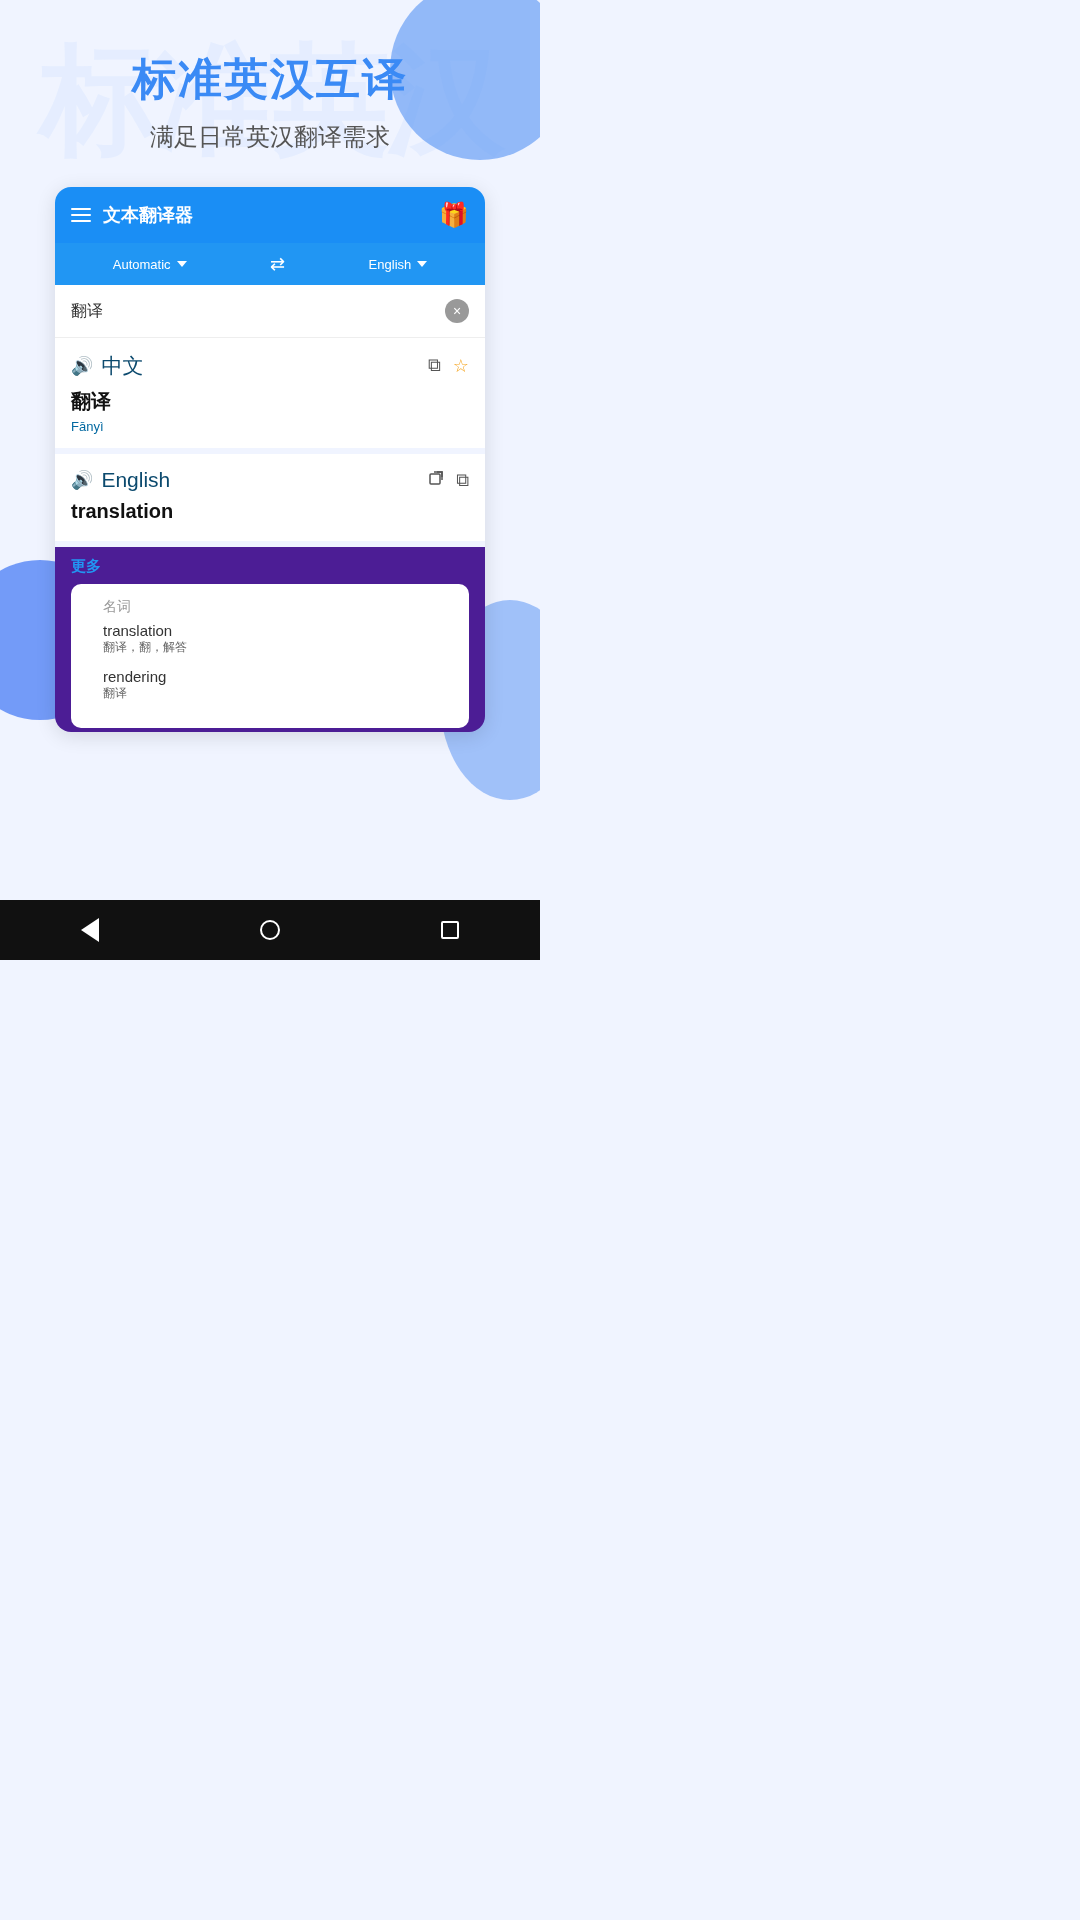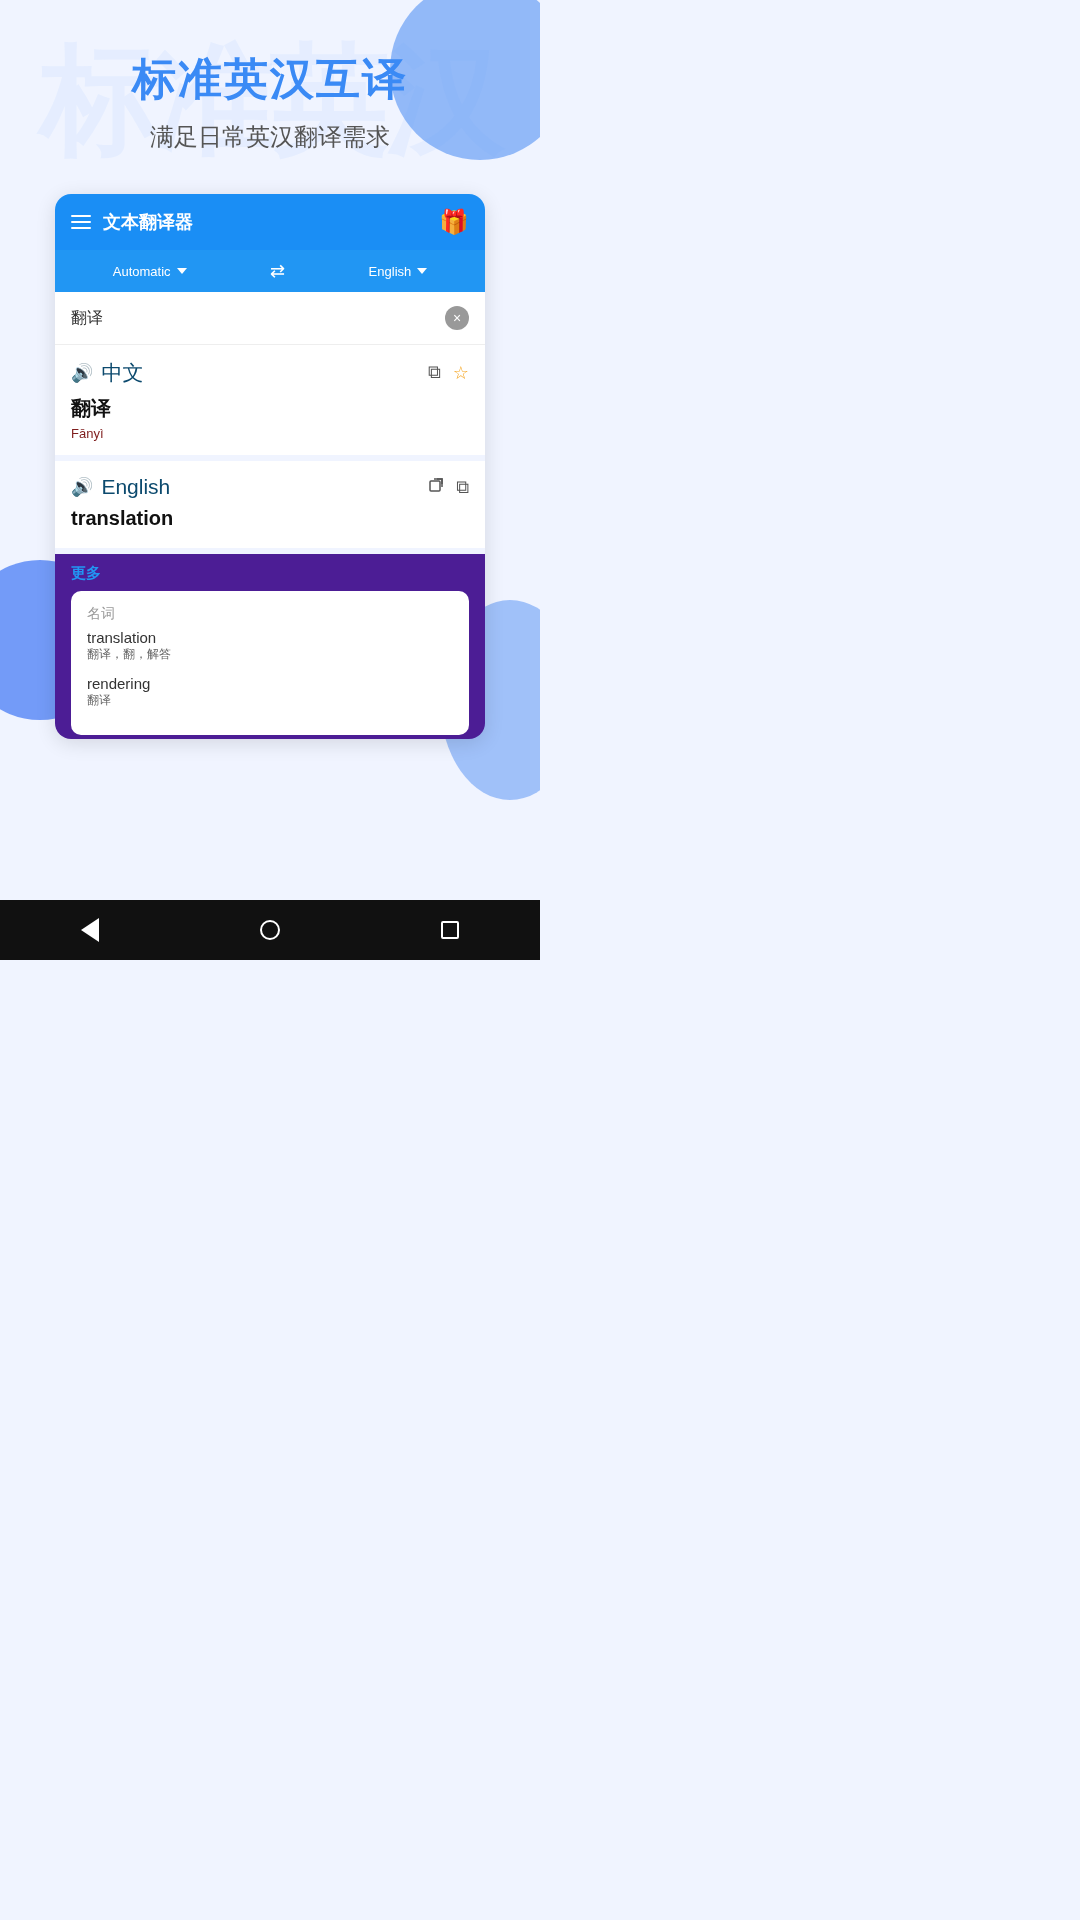--- a/index.html
+++ b/index.html
@@ -80,21 +80,21 @@
     .hero-subtitle {
       font-size: 24px;
       color: #555;
       font-weight: 400;
     }
 
     
     .app-card {
       position: relative;
       z-index: 1;
-      margin: 21px 55px 0;
+      margin: 14px 55px 0;
       border-radius: 16px;
       overflow: hidden;
       box-shadow: 0 4px 20px rgba(0,0,0,0.12);
     }
 
     
     .app-header {
       background: #1a8ef5;
       padding: 14px 16px;
       display: flex;
@@ -228,38 +228,38 @@
       cursor: pointer;
     }
     .result-main {
       font-size: 20px;
       font-weight: 700;
       color: #111;
       margin-bottom: 4px;
     }
     .result-pinyin {
       font-size: 13px;
-      color: #7f1d1d;
+      color: #0369a1;
     }
 
     
     .more-section {
       background: #4c1d95;
       padding: 10px 16px 4px;
     }
     .more-label {
       color: #2196f3;
       font-size: 15px;
       font-weight: 600;
       margin-bottom: 8px;
     }
     .more-content {
       background: white;
       border-radius: 10px;
-      padding: 14px 16px;
+      padding: 14px 32px;
     }
     .pos-label {
       font-size: 14px;
       color: #999;
       margin-bottom: 6px;
     }
     .dict-entry {
       margin-bottom: 12px;
     }
     .dict-word {

